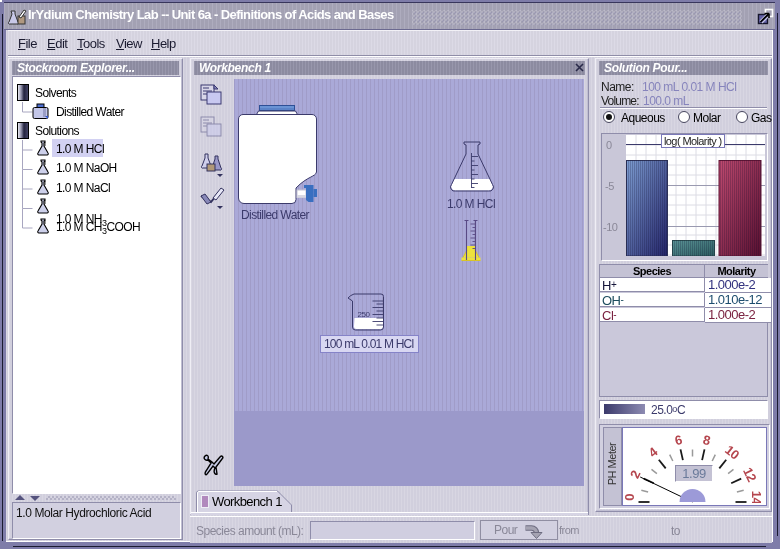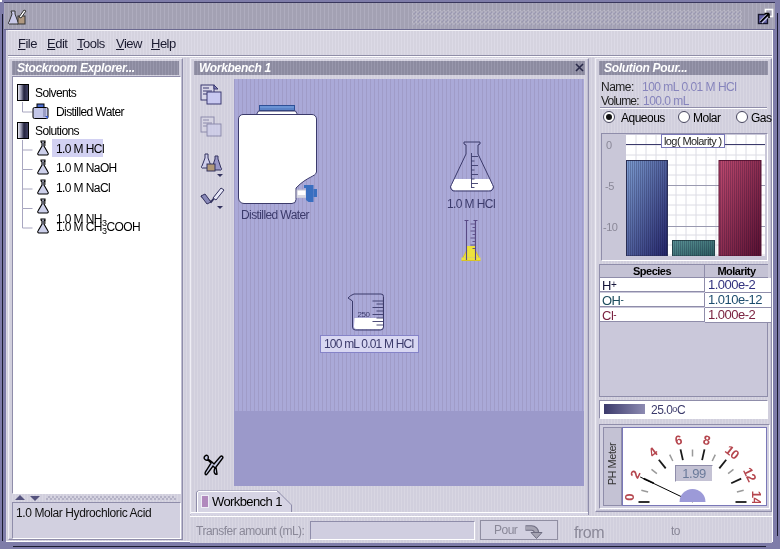--- a/index.html
+++ b/index.html
@@ -45,20 +45,21 @@
 </head>
 <body>
 <div id="frame" class="abs"></div>
 <div id="inner" class="abs"></div>
 <div class="abs" style="left:0;top:0;width:2px;height:2px;background:#fff;"></div>
 <div class="abs" style="left:2px;top:14px;width:1px;height:527px;background:#1a1a30;"></div>
 <div class="abs" style="left:777px;top:13px;width:1px;height:523px;background:#1a1a30;"></div>
 <div class="abs" style="left:13px;top:546px;width:753px;height:1px;background:#1a1a30;"></div>
 <div id="titlebar" class="abs">
   <div id="stipple" class="abs"></div>
+  <div id="titletext" class="abs">IrYdium Chemistry Lab -- Unit 6a - Definitions of Acids and Bases</div>
   <svg class="abs" style="left:4px;top:5px;" width="19" height="18" viewBox="0 0 19 18">
     <path d="M3 3 h4 v3 l3 8 a1 1 0 0 1 -1 2 h-7 a1 1 0 0 1 -1 -2 l3 -8 z" fill="#c8c8e8" stroke="#333" stroke-width="1"></path>
     <rect x="10" y="8" width="7" height="8" fill="#b09880" stroke="#333"></rect>
     <path d="M11 9 L16 2 l2 1 -5 7 z" fill="#fff" stroke="#333"></path>
   </svg>
   <svg class="abs" style="left:753px;top:5px;" width="17" height="17" viewBox="0 0 17 17">
     <rect x="8.5" y="1.5" width="7" height="7" fill="none" stroke="#fff" stroke-width="1.6"></rect>
     <rect x="1.5" y="6.5" width="9" height="9" fill="#6361a8" stroke="#16162c" stroke-width="1.4"></rect>
     <path d="M3 13 L10 6 M5 15 L12 8" stroke="#cacae4" stroke-width="1.2"></path>
     <path d="M3.5 14 L12 5.5 M12 5.5 h-4.5 M12 5.5 v4.5" stroke="#000" stroke-width="1.6" fill="none"></path>
@@ -324,31 +325,31 @@
       <text x="0" y="4" fill="#b5464e" font-size="13" font-weight="bold" font-family="Liberation Sans" text-anchor="middle" transform="translate(132.5,69.5) rotate(90.0)">14</text>
       <line x1="69.5" y1="74" x2="17.2" y2="49.0" stroke="#000" stroke-width="1"></line>
       <path d="M 56.5 74 a13 13 0 0 1 26 0 z" fill="#9c9ad8"></path>
     </svg>
     <div class="abs" style="left:75px;top:40px;width:36px;height:15px;background:#c4c2d4;border-top:1px solid #8f8daa;border-left:1px solid #8f8daa;border-bottom:1px solid #fff;border-right:1px solid #fff;text-align:center;font-size:13px;color:#6a7a9a;line-height:15px;">1.99</div>
   </div>
 </div>
 
 
 <div id="transferbar" class="abs" style="left:190px;top:516px;width:582px;height:26px;background:repeating-linear-gradient(90deg,#d8d6e2 0 1px,#d1cfdd 1px 3px);border-top:1px solid #fff;">
-  <div class="abs" style="left:6px;top:7px;font-size:12px;color:#8a8898;">Transfer amount (mL):</div>
+  <div class="abs" style="left:6px;top:7px;font-size:12px;color:#8a8898;">Species amount (mL):</div>
   <div class="abs sunken" style="left:120px;top:4px;width:163px;height:17px;background:#d0cee0;"></div>
   <div class="abs" style="left:290px;top:3px;width:76px;height:18px;background:#d2d0e0;border:1px solid #908ea2;">
     <div class="abs" style="left:13px;top:2px;font-size:12px;color:#8a8898;">Pour</div>
     <svg class="abs" style="left:42px;top:1px;" width="20" height="17" viewBox="0 0 20 17">
       <path d="M2.5 6 h6 a5 5 0 0 1 5 5 v0.5" fill="none" stroke="#6e6c80" stroke-width="5.6"></path>
       <path d="M2.5 6 h6 a5 5 0 0 1 5 5 v0.5" fill="none" stroke="#a5a3b2" stroke-width="3.4"></path>
       <path d="M8 10.5 h11 l-5.5 6 z" fill="#a5a3b2" stroke="#6e6c80" stroke-width="1"></path>
     </svg>
   </div>
-  <div class="abs" style="left:369px;top:7px;font-size:16px;color:#8a8898;margin-left:15px;">from</div>
+  <div class="abs" style="left:369px;top:7px;font-size:11px;color:#8a8898;">from</div>
   <div class="abs" style="left:481px;top:7px;font-size:12px;color:#8a8898;">to</div>
 </div>
 
 <svg width="0" height="0">
   <defs>
     <linearGradient id="gblue" x1="0" y1="0" x2="1" y2="1">
       <stop offset="0" stop-color="#7e9ed2"></stop>
         <stop offset="1" stop-color="#232368"></stop>
     </linearGradient>
     <linearGradient id="gteal" x1="0" y1="0" x2="1" y2="1">

